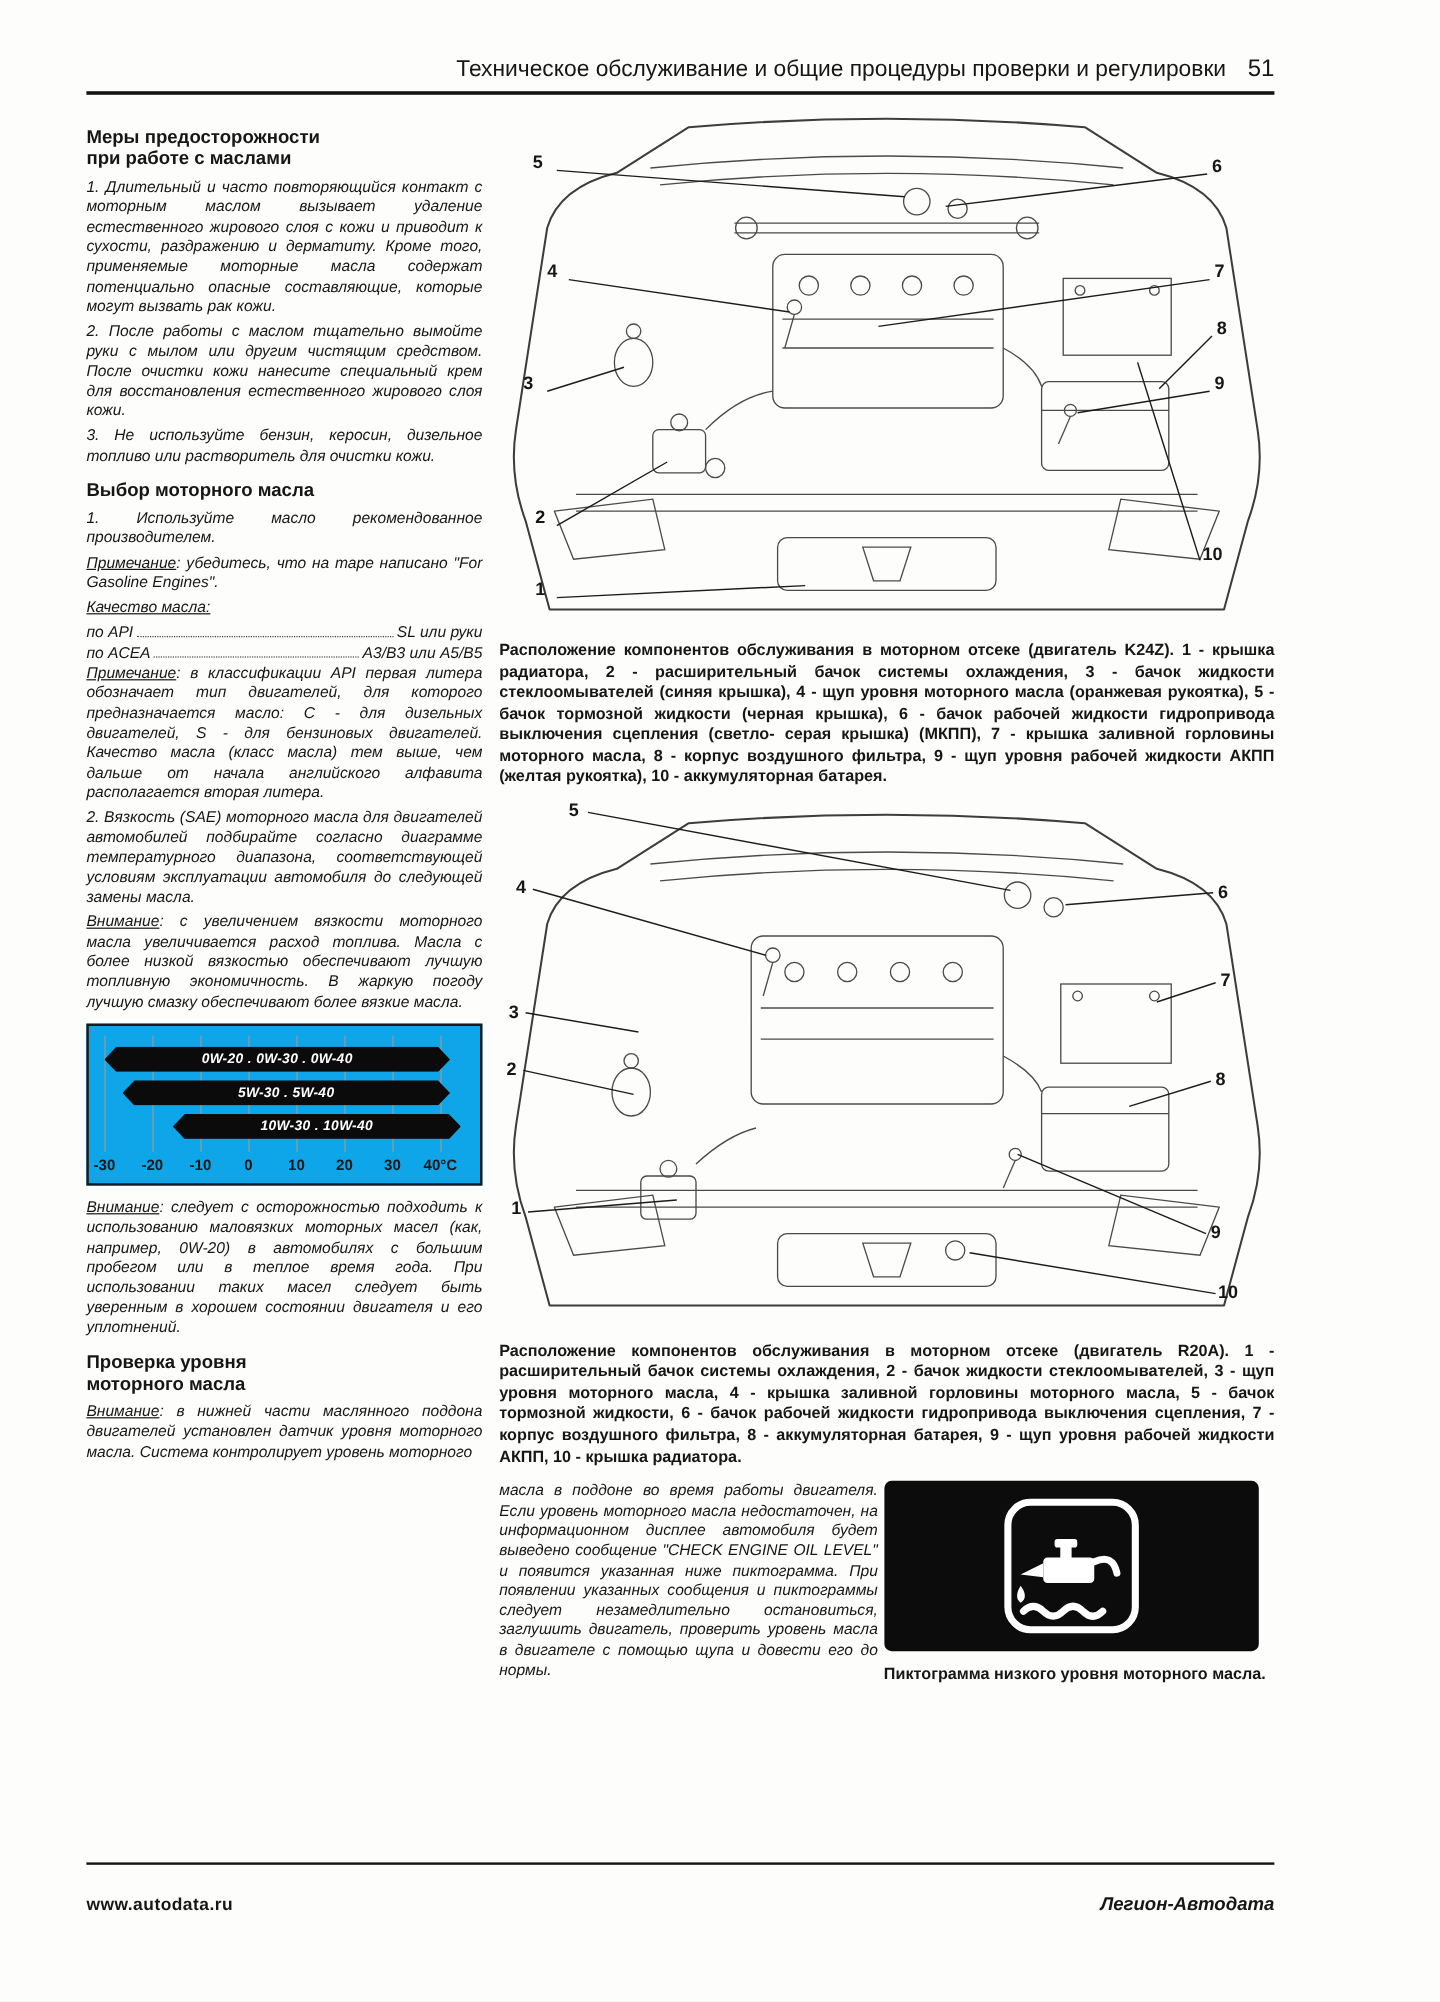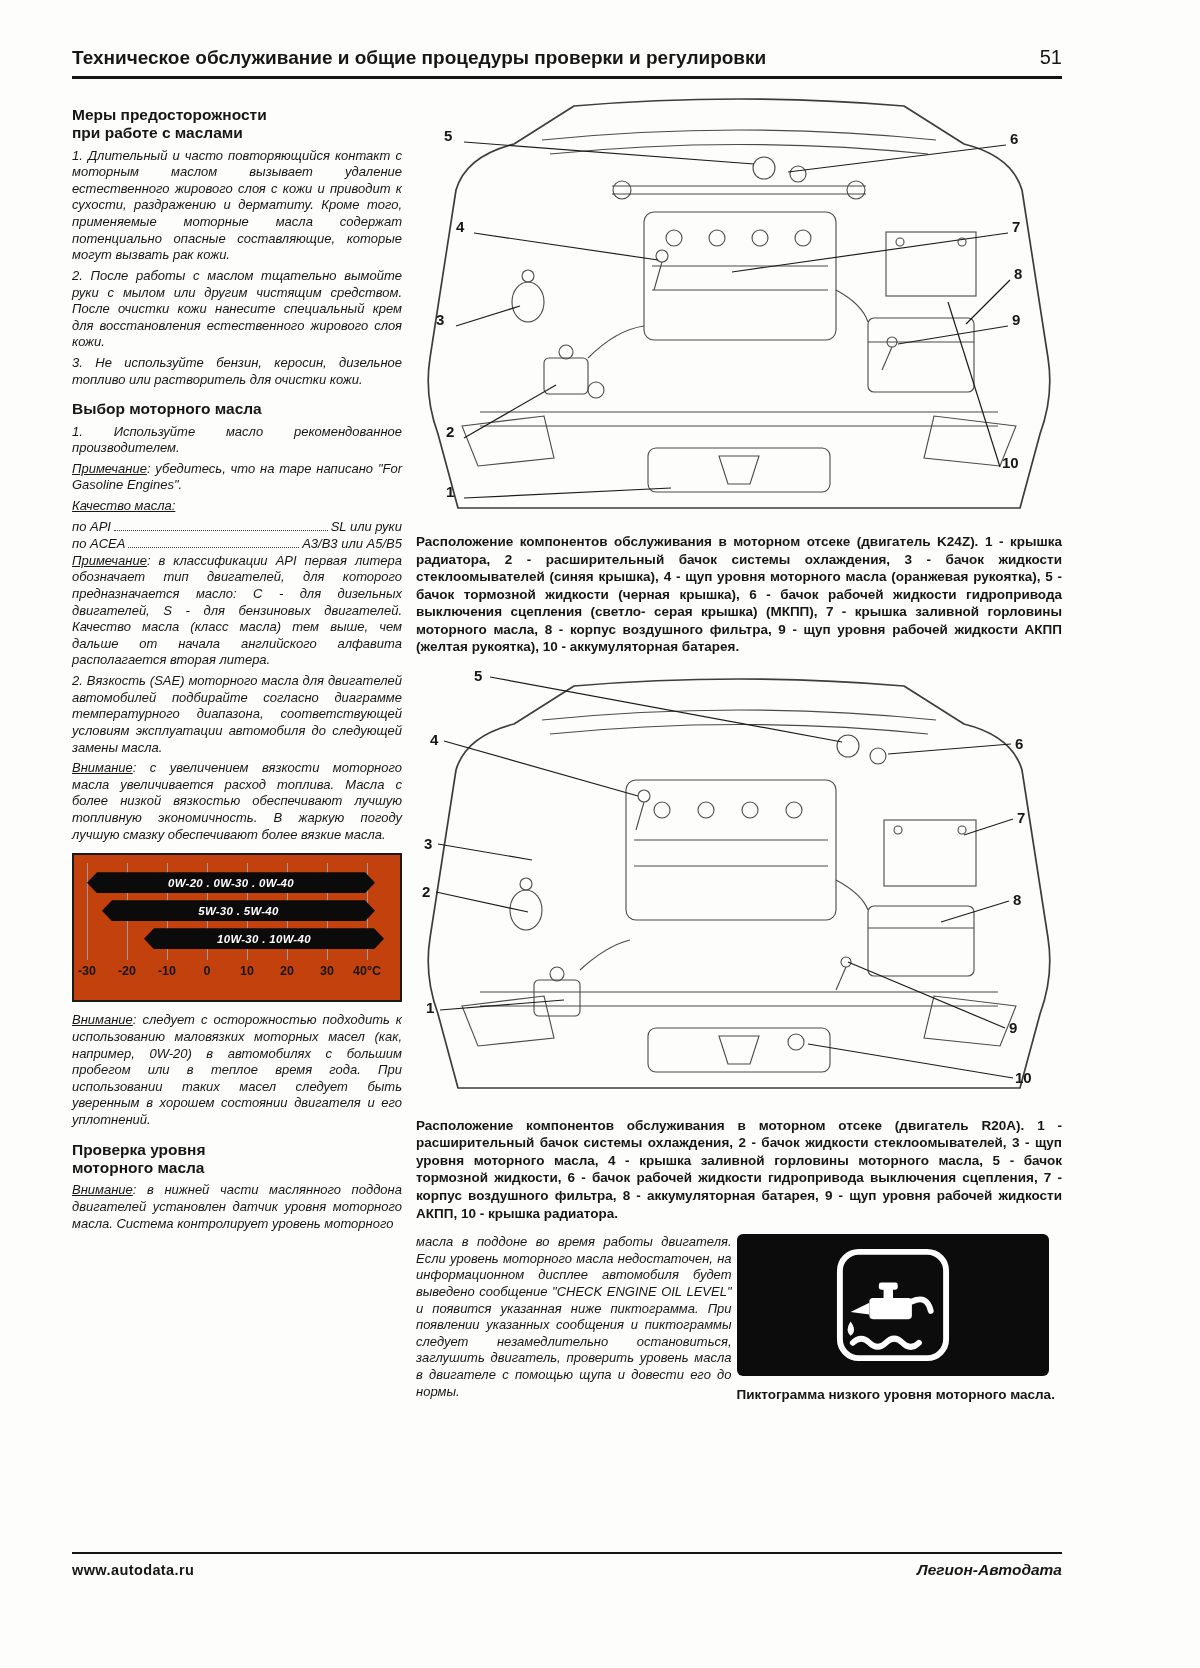--- a/index.html
+++ b/index.html
@@ -9,34 +9,34 @@
     position:relative; width:1200px; height:1668px;
     background:#fdfdfb; color:#161616;
     font-family:"Liberation Sans", sans-serif;
   }
   
   .header {
     position:absolute; left:72px; top:46px; width:990px;
     display:flex; align-items:flex-end;
     border-bottom:3px solid #141414; padding-bottom:7px;
   }
-  .header-title { flex:1; text-align:left; font-weight:bold; font-size:19px; }
+  .header-title { flex:1; text-align:right; font-weight:normal; font-size:19px; }
   .page-num { font-weight:normal; font-size:20px; margin-left:18px; }
 
   
   .left-col { position:absolute; left:72px; top:94px; width:330px; }
   .h1 { font-size:21px; font-weight:bold; line-height:1.12; white-space:pre-line; margin-bottom:9px; }
   .h2 { font-size:15.5px; font-weight:bold; line-height:1.18; white-space:pre-line; margin:12px 0 5px; }
   .body { font-size:13px; font-style:italic; line-height:1.28; text-align:justify; margin-bottom:4px; }
   .u { text-decoration:underline; }
   .leader-row { display:flex; align-items:baseline; font-size:13px; font-style:italic; margin-bottom:2px; }
   .leader-row .dots { flex:1; border-bottom:1.5px dotted #444; margin:0 3px; height:11px; min-width:12px; }
 
   
-  .vchart { border:2px solid #1a1a1a; background:#c2410c; padding:6px 0 16px; margin:10px 0 10px; }
+  .vchart { border:2px solid #1a1a1a; background:#0ea5e9; padding:6px 0 2px; margin:10px 0 10px; }
   .vinner { position:relative; margin:0 13px; }
   .gl { position:absolute; top:2px; bottom:24px; width:1px; background:#9a9a9a; }
   .vrows { position:relative; padding:4px 0 8px; }
   .vrow {
     height:21px; margin:7px 0; background:#0b0b0b; color:#fff;
     display:flex; align-items:center; justify-content:center;
     font-weight:bold; font-style:italic; font-size:11.5px; letter-spacing:.3px;
     clip-path: polygon(10px 0, calc(100% - 10px) 0, 100% 50%, calc(100% - 10px) 100%, 10px 100%, 0 50%);
   }
   .r1 { margin-left:0;   width:96%; }
@@ -59,21 +59,21 @@
   .picto-box {
     width:312px; height:142px; background:#0c0c0c; border-radius:6px;
     display:flex; align-items:center; justify-content:center;
   }
   .picto-svg { width:118px; height:118px; }
   .picto-caption { font-size:13.5px; font-weight:bold; line-height:1.3; margin-top:10px; text-align:justify; }
 
   
   .footer {
     position:absolute; left:72px; top:1552px; width:990px;
-    border-top:2.5px solid #141414; padding-top:7px;
+    border-top:2.5px solid #141414; padding-top:25px;
     display:flex; justify-content:space-between; align-items:baseline;
   }
   .footer-url { font-weight:bold; font-size:14.5px; letter-spacing:.4px; }
   .footer-brand { font-weight:bold; font-style:italic; font-size:15.5px; }
 </style>
 </head>
 <body>
 
 <div class="page">
 

